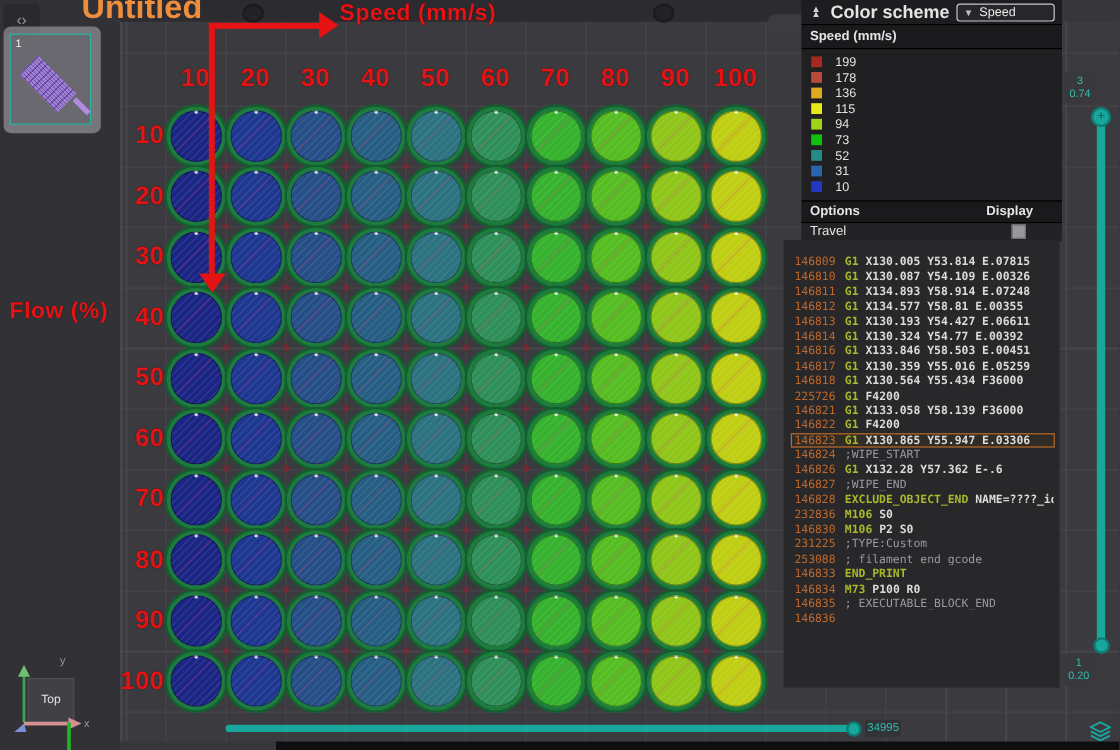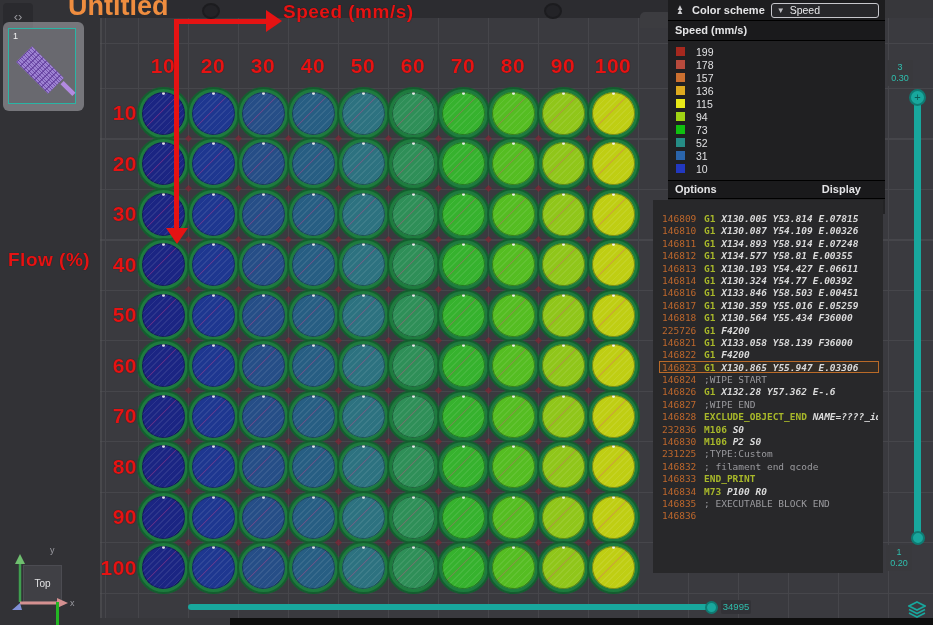--- a/index.html
+++ b/index.html
@@ -60,21 +60,21 @@
                    repeating-linear-gradient(90deg, rgba(80,40,140,.55) 0 1px, transparent 1px 4px); }
   #thumb-model2 { position:absolute; left:52px; top:55px; width:14px; height:9px;
                   transform:rotate(45deg) scale(1.2,.5); background:#b28ae0; }
 
   
   #panel { position:absolute; left:668px; top:0; width:217px; background:#202022;
            color:#e4e4e6; font-size:11px; }
   #panel-header { height:21px; display:flex; align-items:center; gap:6px;
                   background:#1d1d1f; padding:0 6px; border-bottom:1px solid #000; }
   #collapse-legend { color:#cfcfd2; font-size:8px; line-height:4px; width:12px; text-align:center; }
-  #color-scheme-label { font-weight:bold; font-size:11px; white-space:nowrap; }
+  #color-scheme-label { font-weight:bold; font-size:15px; white-space:nowrap; }
   #scheme-select { flex:1; height:15px; border:1px solid #c7c7cc; border-radius:3px;
                    background:#27272a; display:flex; align-items:center; gap:5px;
                    padding:0 5px; font-size:10.5px; color:#e8e8ea; }
   #scheme-chevron { font-size:8px; color:#bdbdc2; }
   #legend-title { font-weight:bold; padding:3px 7px 4px; background:#1a1a1c;
                   border-bottom:1px solid #000; font-size:11px; }
   #legend-list { padding:4px 0 5px; }
   .legend-row { display:flex; align-items:center; height:13px; padding-left:8px; gap:11px; }
   .legend-swatch { width:9px; height:9px; }
   .legend-value { font-size:10.5px; color:#e0e0e2; }
@@ -87,21 +87,21 @@
 
   
   #gcode { position:absolute; left:653px; top:200px; width:230px; height:373px;
            background:#28282a; padding:12px 4px 0 6px;
            font-family:"DejaVu Sans Mono", monospace; font-size:9.5px; color:#d8d8d8; }
   .gline { height:12.4px; line-height:12.4px; white-space:nowrap; overflow:hidden;
            border:1px solid transparent; padding-left:2px; }
   .gline.hl { border-color:#b96a28; background:rgba(120,70,20,.12); }
   .gnum { color:#bd672c; display:inline-block; min-width:36px; margin-right:6px; }
   .gcmd { color:#a8b82a; font-weight:bold; }
-  .gtxt { color:#dadada; font-weight:bold;font-style:italic; }
+  .gtxt { color:#dadada; font-weight:bold; }
   .gcmt { color:#9a9a9e; }
 
   
   .teal { background:#18a79d; }
   #hslider-track { position:absolute; left:188px; top:604px; width:520px; height:6px;
                    border-radius:3px; }
   #hslider-handle { position:absolute; left:705px; top:601px; width:13px; height:13px;
                     border-radius:50%; background:#18a79d; border:2px solid #0f7a72; }
   #hslider-badge { position:absolute; left:721px; top:600px; width:30px; height:14px;
                    background:#323237; border-radius:2px; color:#2fbfae; font-size:9.5px;
@@ -883,24 +883,20 @@
     <div id="legend-list">
         <div class="legend-row">
      <span class="legend-swatch" style="background:#a6281e;"></span>
      <span class="legend-value">199</span>
    </div>
         <div class="legend-row">
      <span class="legend-swatch" style="background:#b84a3c;"></span>
      <span class="legend-value">178</span>
    </div>
         <div class="legend-row">
-     <span class="legend-swatch" style="background:#cc7030;"></span>
-     <span class="legend-value">157</span>
-   </div>
-        <div class="legend-row">
      <span class="legend-swatch" style="background:#ddaa1f;"></span>
      <span class="legend-value">136</span>
    </div>
         <div class="legend-row">
      <span class="legend-swatch" style="background:#e8e818;"></span>
      <span class="legend-value">115</span>
    </div>
         <div class="legend-row">
      <span class="legend-swatch" style="background:#a0d414;"></span>
      <span class="legend-value">94</span>
@@ -946,37 +942,37 @@
       <div class="gline"><span class="gnum">146821</span><span class="gcmd">G1</span> <span class="gtxt">X133.058 Y58.139 F36000</span></div>
       <div class="gline"><span class="gnum">146822</span><span class="gcmd">G1</span> <span class="gtxt">F4200</span></div>
       <div class="gline hl"><span class="gnum">146823</span><span class="gcmd">G1</span> <span class="gtxt">X130.865 Y55.947 E.03306</span></div>
       <div class="gline"><span class="gnum">146824</span><span class="gcmt">;WIPE_START</span></div>
       <div class="gline"><span class="gnum">146826</span><span class="gcmd">G1</span> <span class="gtxt">X132.28 Y57.362 E-.6</span></div>
       <div class="gline"><span class="gnum">146827</span><span class="gcmt">;WIPE_END</span></div>
       <div class="gline"><span class="gnum">146828</span><span class="gcmd">EXCLUDE_OBJECT_END</span> <span class="gtxt">NAME=????_id_65_copy_0</span></div>
       <div class="gline"><span class="gnum">232836</span><span class="gcmd">M106</span> <span class="gtxt">S0</span></div>
       <div class="gline"><span class="gnum">146830</span><span class="gcmd">M106</span> <span class="gtxt">P2 S0</span></div>
       <div class="gline"><span class="gnum">231225</span><span class="gcmt">;TYPE:Custom</span></div>
-      <div class="gline"><span class="gnum">146832</span><span class="gcmt">; filament end gcode</span></div>
+      <div class="gline"><span class="gnum">253088</span><span class="gcmt">; filament end gcode</span></div>
       <div class="gline"><span class="gnum">146833</span><span class="gcmd">END_PRINT</span> </div>
       <div class="gline"><span class="gnum">146834</span><span class="gcmd">M73</span> <span class="gtxt">P100 R0</span></div>
       <div class="gline"><span class="gnum">146835</span><span class="gcmt">; EXECUTABLE_BLOCK_END</span></div>
       <div class="gline"><span class="gnum">146836</span></div>
     </div>
 
   <div id="hslider-track" class="teal"></div>
   <div id="hslider-handle"></div>
   <div id="hslider-badge">34995</div>
 
   <div id="vslider-track" class="teal"></div>
   <div id="vslider-top-handle">+</div>
   <div id="vslider-bottom-handle"></div>
   <div id="vslider-top-badge" class="vbadge">
     <div>3</div>
-    <div>0.30</div>
+    <div>0.74</div>
   </div>
   <div id="vslider-bottom-badge" class="vbadge">
     <div>1</div>
     <div>0.20</div>
   </div>
   <svg id="layers-icon" viewBox="0 0 18 17">
     <path d="M9 1 L17 5 L9 9 L1 5 Z" fill="none" stroke="#18a79d" stroke-width="1.6"></path>
     <path d="M1 8.5 L9 12.5 L17 8.5" fill="none" stroke="#18a79d" stroke-width="1.6"></path>
     <path d="M1 12 L9 16 L17 12" fill="none" stroke="#18a79d" stroke-width="1.6"></path>
   </svg>

